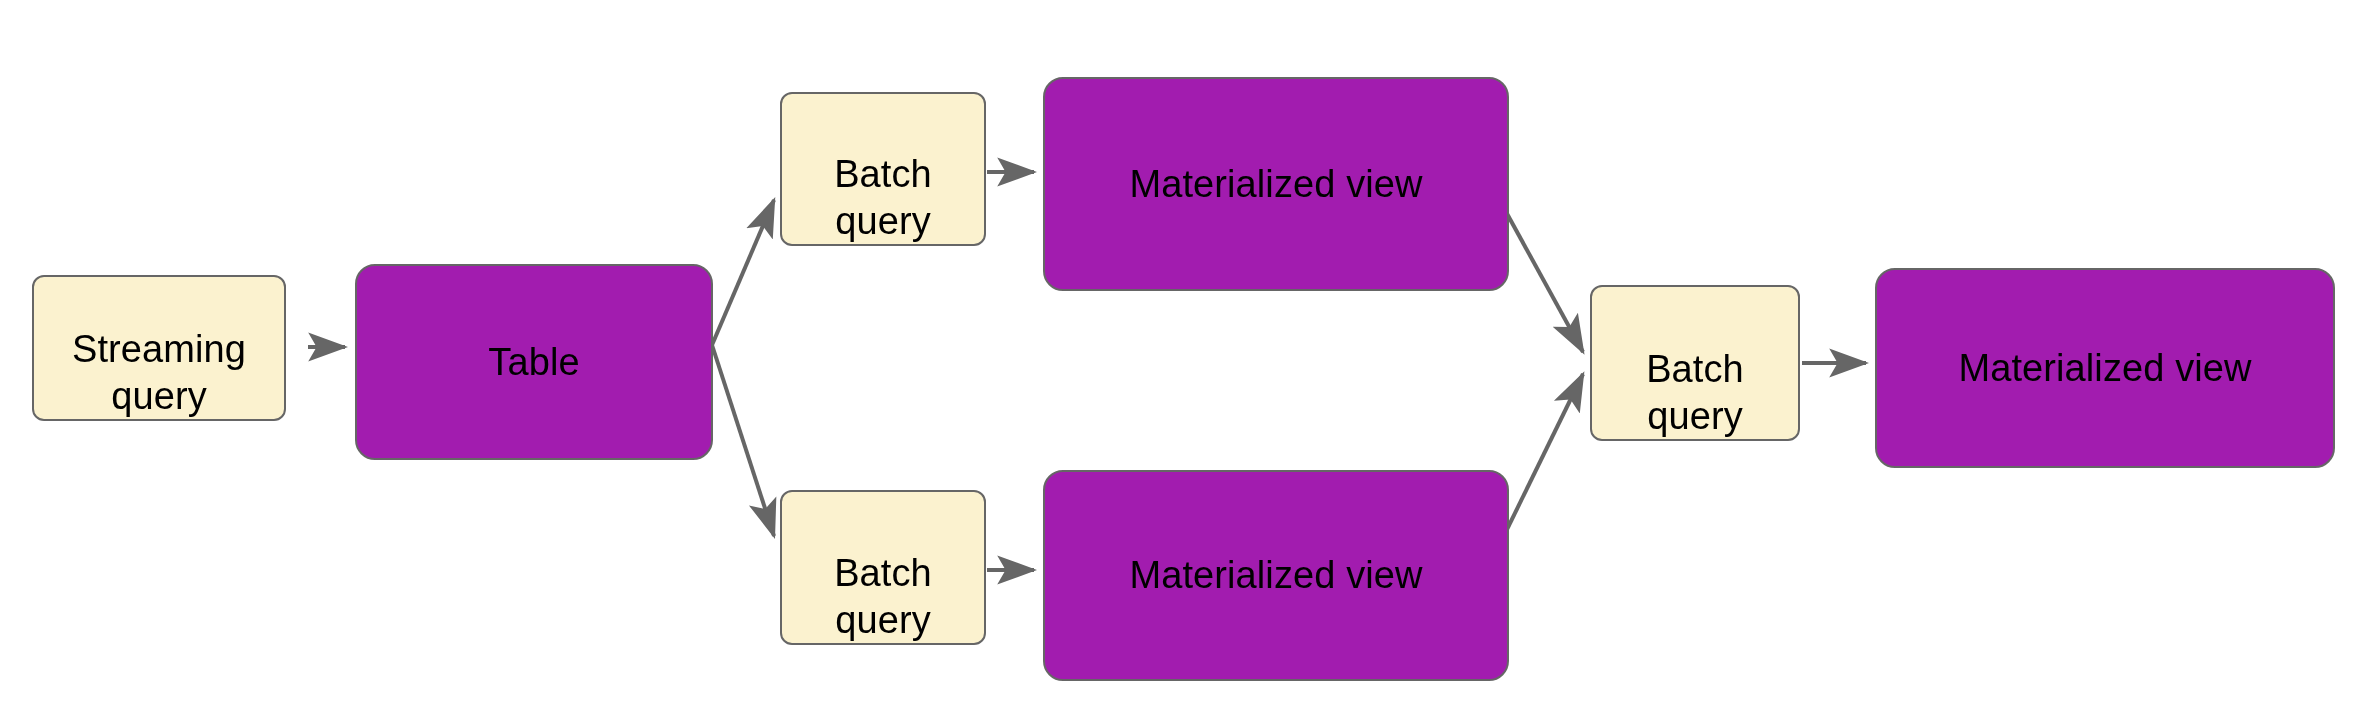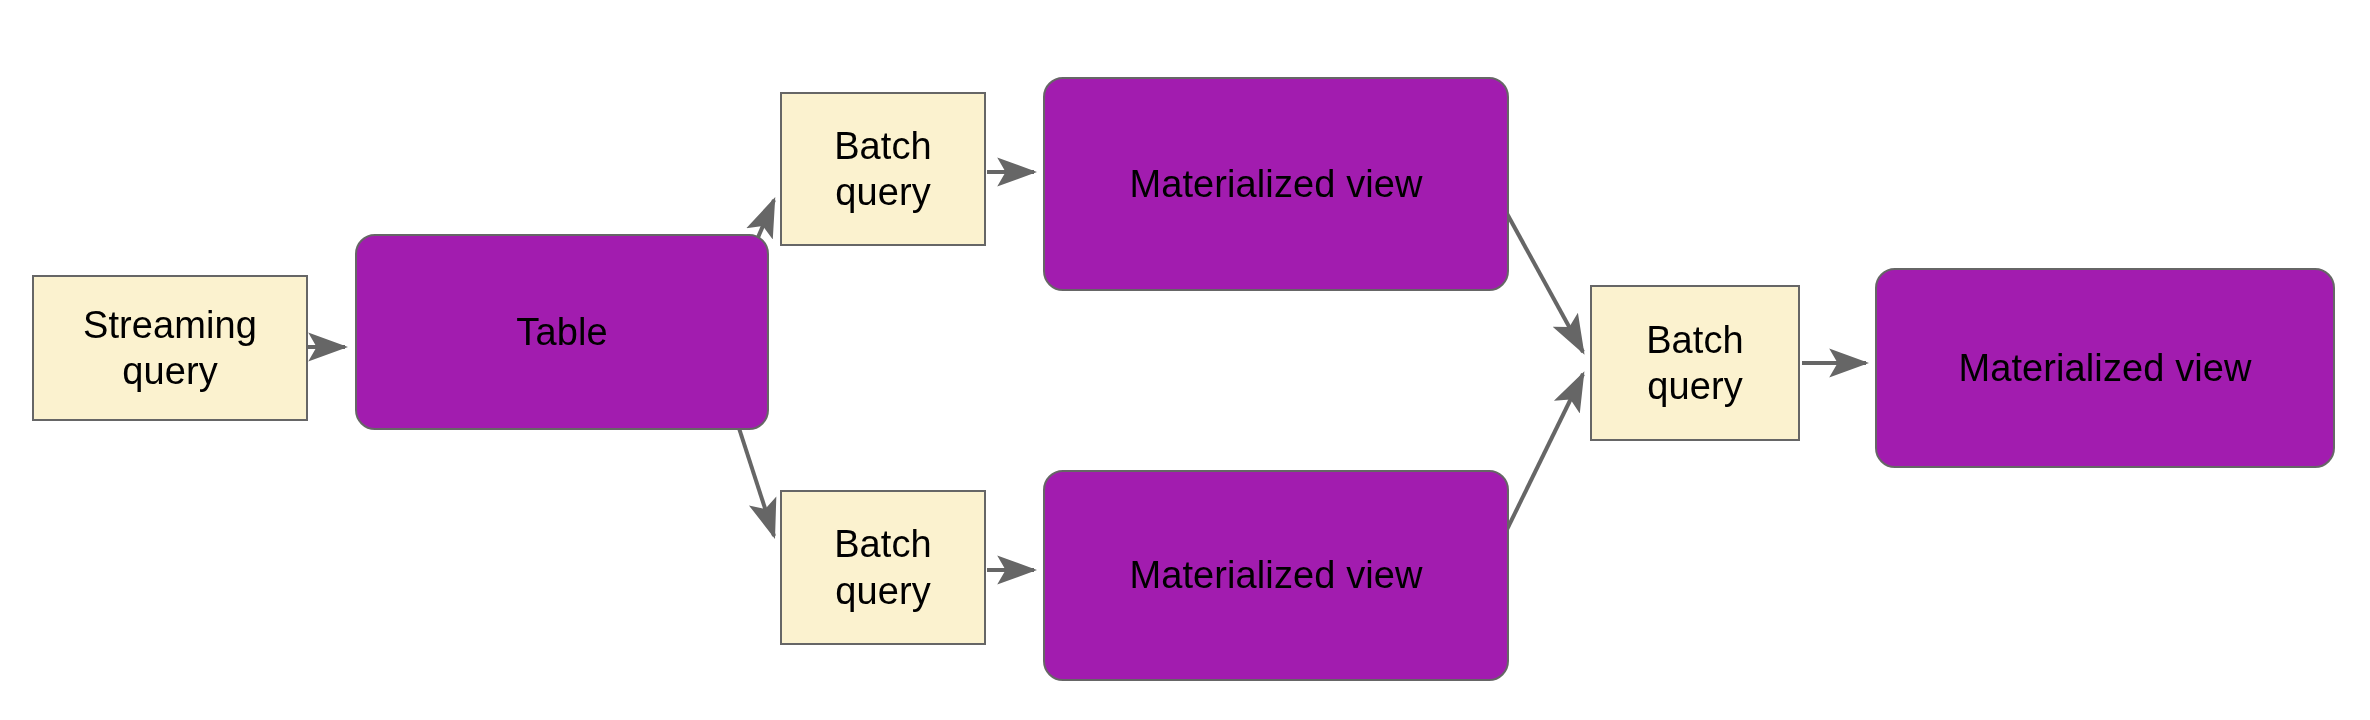--- a/index.html
+++ b/index.html
@@ -33,21 +33,22 @@
     border: 2px solid #666666;
     color: #000000;
     font-size: 38px;
     line-height: 1.22;
     letter-spacing: 0.1px;
     white-space: pre-line;
     z-index: 2;
   }
   .node.process {
     background: #fbf2cf;
-    border-radius: 0;
+    border-radius: 12px;
+    align-items: flex-end;
   }
   .node.store {
     background: #a21caf;
     border-radius: 20px;
   }
   .node-label {
     display: block;
     padding: 0 6px;
   }
 </style>
@@ -89,26 +90,26 @@
 
     <g>
       <path d="M1494,556 L1583,374" fill="none" stroke="#666666" stroke-width="4" marker-end="url(#arrowhead)"></path>
     </g>
 
     <g>
       <path d="M1802,363 L1866,363" fill="none" stroke="#666666" stroke-width="4" marker-end="url(#arrowhead)"></path>
     </g>
   </svg>
 
-  <div class="node process" style="left:32px; top:275px; width:276px; height:146px;">
+  <div class="node process" style="left:32px; top:275px; width:254px; height:146px;">
     <span class="node-label">Streaming
 query</span>
   </div>
 
-  <div class="node store" style="left:355px; top:234px; width:414px; height:196px;">
+  <div class="node store" style="left:355px; top:264px; width:358px; height:196px;">
     <span class="node-label">Table</span>
   </div>
 
   <div class="node process" style="left:780px; top:92px; width:206px; height:154px;">
     <span class="node-label">Batch
 query</span>
   </div>
 
   <div class="node store" style="left:1043px; top:77px; width:466px; height:214px;">
     <span class="node-label">Materialized view</span>

